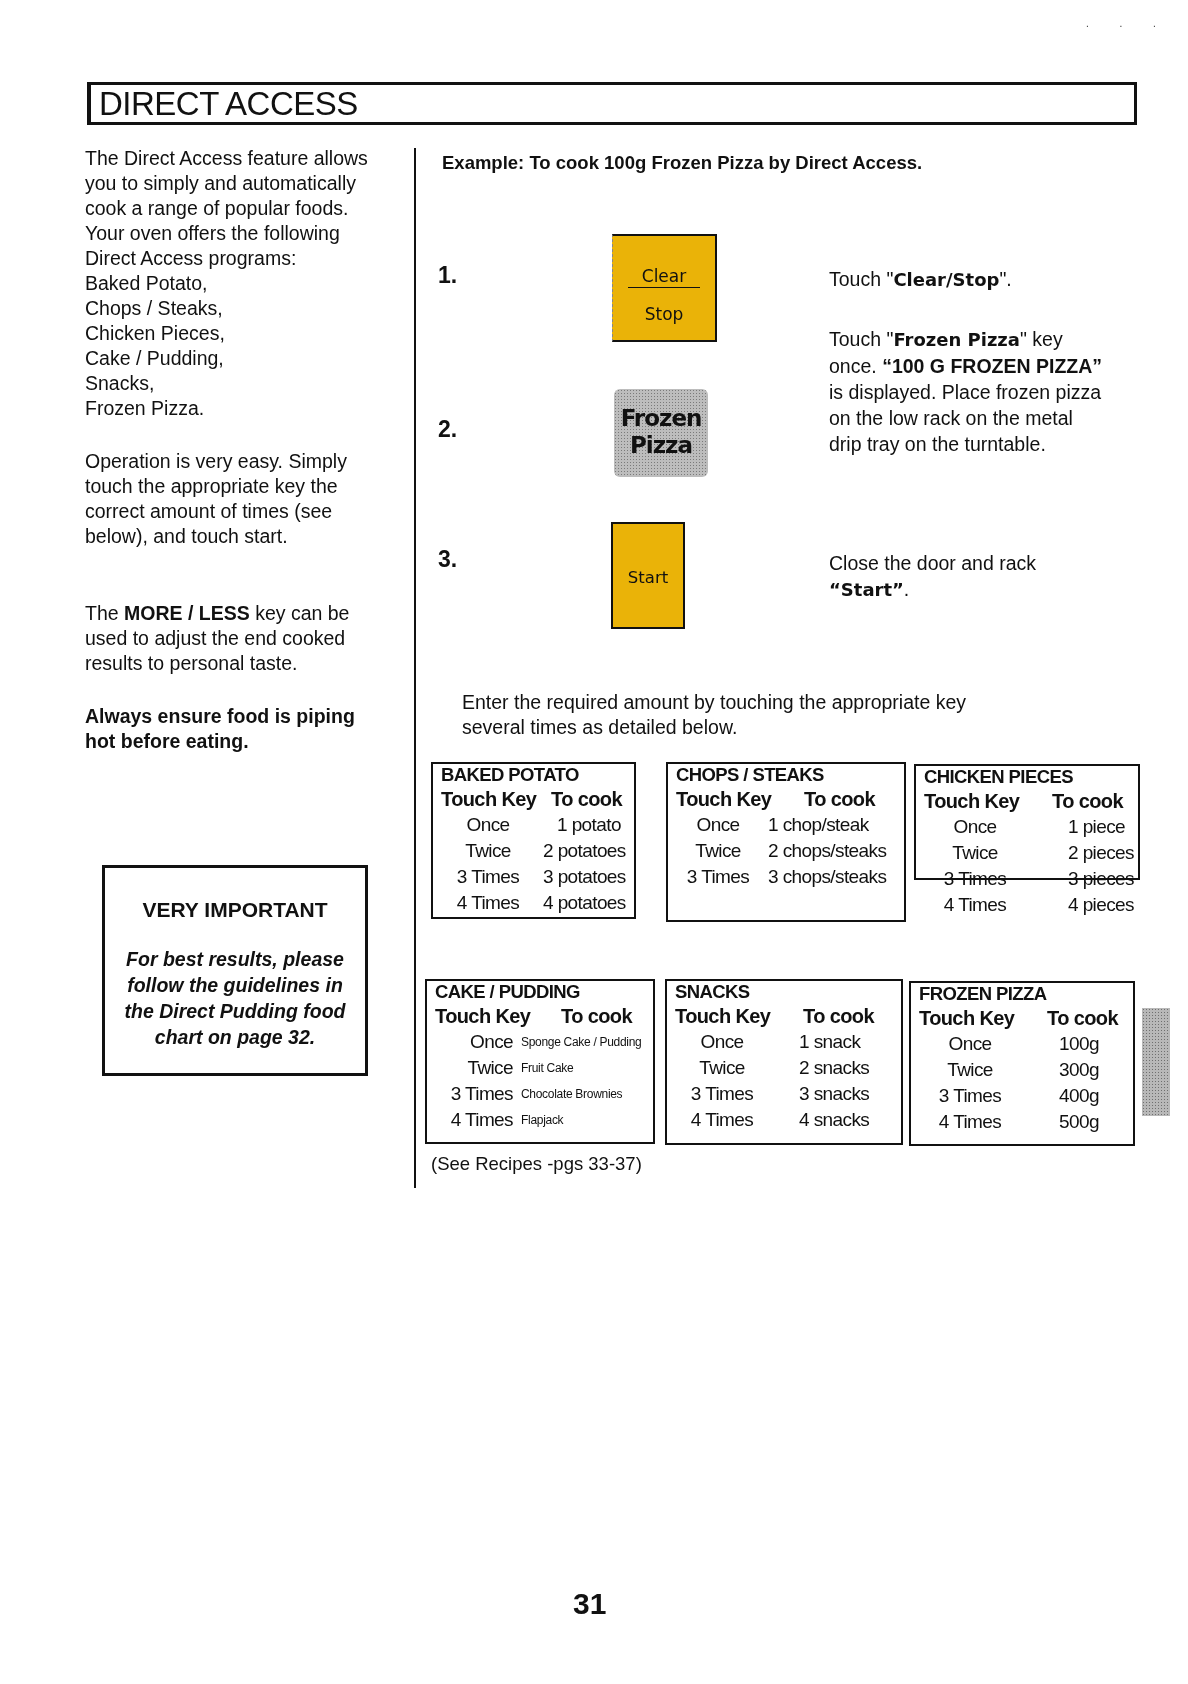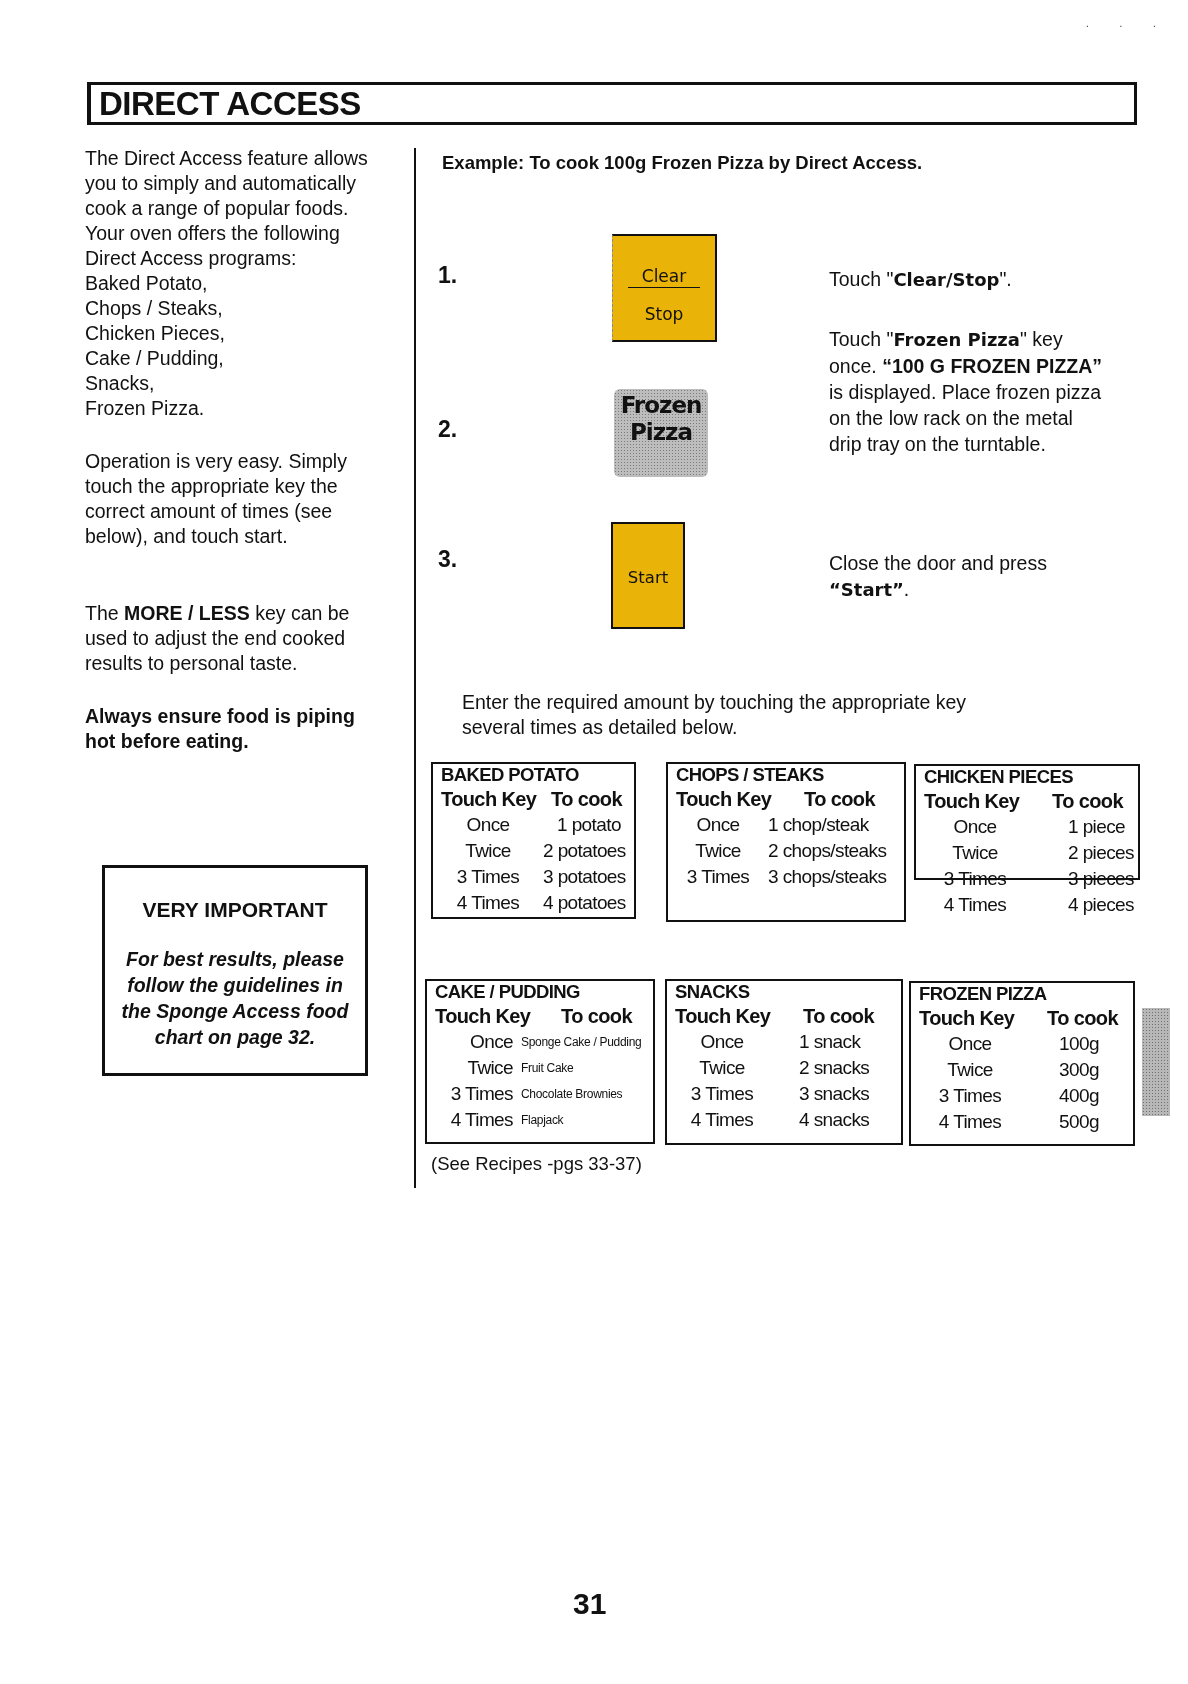--- a/index.html
+++ b/index.html
@@ -4,21 +4,21 @@
   <style>
     html, body { margin: 0; padding: 0; background: #ffffff; }
     body { width: 1188px; height: 1684px; position: relative; overflow: hidden;
            font-family: "Liberation Sans", sans-serif; color: #111; }
     .abs { position: absolute; }
 
     .corner-marks { left: 1086px; top: 18px; font-size: 10px; color: #333; letter-spacing: 14px; }
 
     .title-box { left: 87px; top: 82px; width: 1050px; height: 43px;
                  border: 3px solid #111; border-left-width: 4px; box-sizing: border-box; }
-    .title-text { position: absolute; left: 8px; top: 0px; font-size: 33px; font-weight: bold;
+    .title-text { position: absolute; left: 8px; top: 0px; font-size: 33px; font-weight: normal;
                   letter-spacing: -0.5px; line-height: 38px; }
 
     .left-col { left: 85px; top: 146px; width: 320px; font-size: 19.5px; line-height: 25px; }
     .left-col p { margin: 0; }
     .intro p { margin: 0; }
     .para-gap { height: 28px; }
     .para-gap-lg { height: 52px; }
     b { font-weight: bold; }
 
     .divider { left: 414px; top: 148px; width: 2px; height: 1040px; background: #111; }
@@ -36,21 +36,21 @@
            font-family: "DejaVu Sans", sans-serif; text-align: center; }
     .key-clear { left: 612px; top: 234px; width: 105px; height: 108px; border-left: 1px dashed #888; }
     .key-clear .top { margin-top: 30px; font-size: 17px; display: inline-block;
                       border-bottom: 1.5px solid #111; padding: 0 14px 1px; }
     .key-clear .bot { font-size: 17px; margin-top: 16px; }
     .key-frozen { left: 614px; top: 389px; width: 94px; height: 88px; border: none; border-radius: 6px;
                   background-color: #bdbdbd;
                   background-image: radial-gradient(#7a7a7a 0.8px, transparent 1px);
                   background-size: 3px 3px; }
     .key-frozen .txt { font-family: "DejaVu Sans", sans-serif; font-weight: bold; font-size: 23px;
-                       line-height: 27px; margin-top: 3px; color: #111; letter-spacing: -1px; }
+                       line-height: 27px; margin-top: 16px; color: #111; letter-spacing: -1px; }
     .key-start { left: 611px; top: 522px; width: 74px; height: 107px; }
     .key-start .txt { margin-top: 44px; font-size: 16.5px; }
 
     .step-desc { font-size: 19.5px; line-height: 26px; }
     .step-desc .hb { font-family: "DejaVu Sans", sans-serif; font-weight: bold; font-size: 18px; }
 
     .enter-text { left: 462px; top: 690px; font-size: 19.5px; line-height: 25px; width: 600px; }
 
     .tbl { box-sizing: border-box; border: 2px solid #111; font-size: 19px; line-height: 26px;
            letter-spacing: -0.6px; }
@@ -111,21 +111,21 @@
     <p>Always ensure food is piping</p>
     <p>hot before eating.</p>
   </div>
 </div>
 
 <div class="abs important-box">
   <div class="important-title">VERY IMPORTANT</div>
   <div class="important-body">
     <div>For best results, please</div>
     <div>follow the guidelines in</div>
-    <div>the Sponge Access food</div>
+    <div>the Direct Pudding food</div>
     <div>chart on page 32.</div>
   </div>
 </div>
 
 <div class="abs divider"></div>
 
 <div class="abs example-heading">Example:  To cook 100g Frozen Pizza by Direct Access.</div>
 
 <div class="abs step-num" style="left:438px; top:262px;">1.</div>
 <div class="abs key key-clear">
@@ -149,21 +149,21 @@
   <div>is displayed. Place frozen pizza</div>
   <div>on the low rack on the metal</div>
   <div>drip tray on the turntable.</div>
 </div>
 
 <div class="abs step-num" style="left:438px; top:546px;">3.</div>
 <div class="abs key key-start">
   <div class="txt">Start</div>
 </div>
 <div class="abs step-desc" style="left:829px; top:550px;">
-  <div>Close the door and press</div>
+  <div>Close the door and rack</div>
   <div><span class="hb">“Start”</span><span>.</span></div>
 </div>
 
 <div class="abs enter-text">
   <div>Enter the required amount  by touching the appropriate key</div>
   <div>several times as detailed below.</div>
 </div>
 
 <div class="abs tbl" style="left:431px; top:762px; width:205px; height:157px;">
   <div class="ttl">BAKED POTATO</div>

